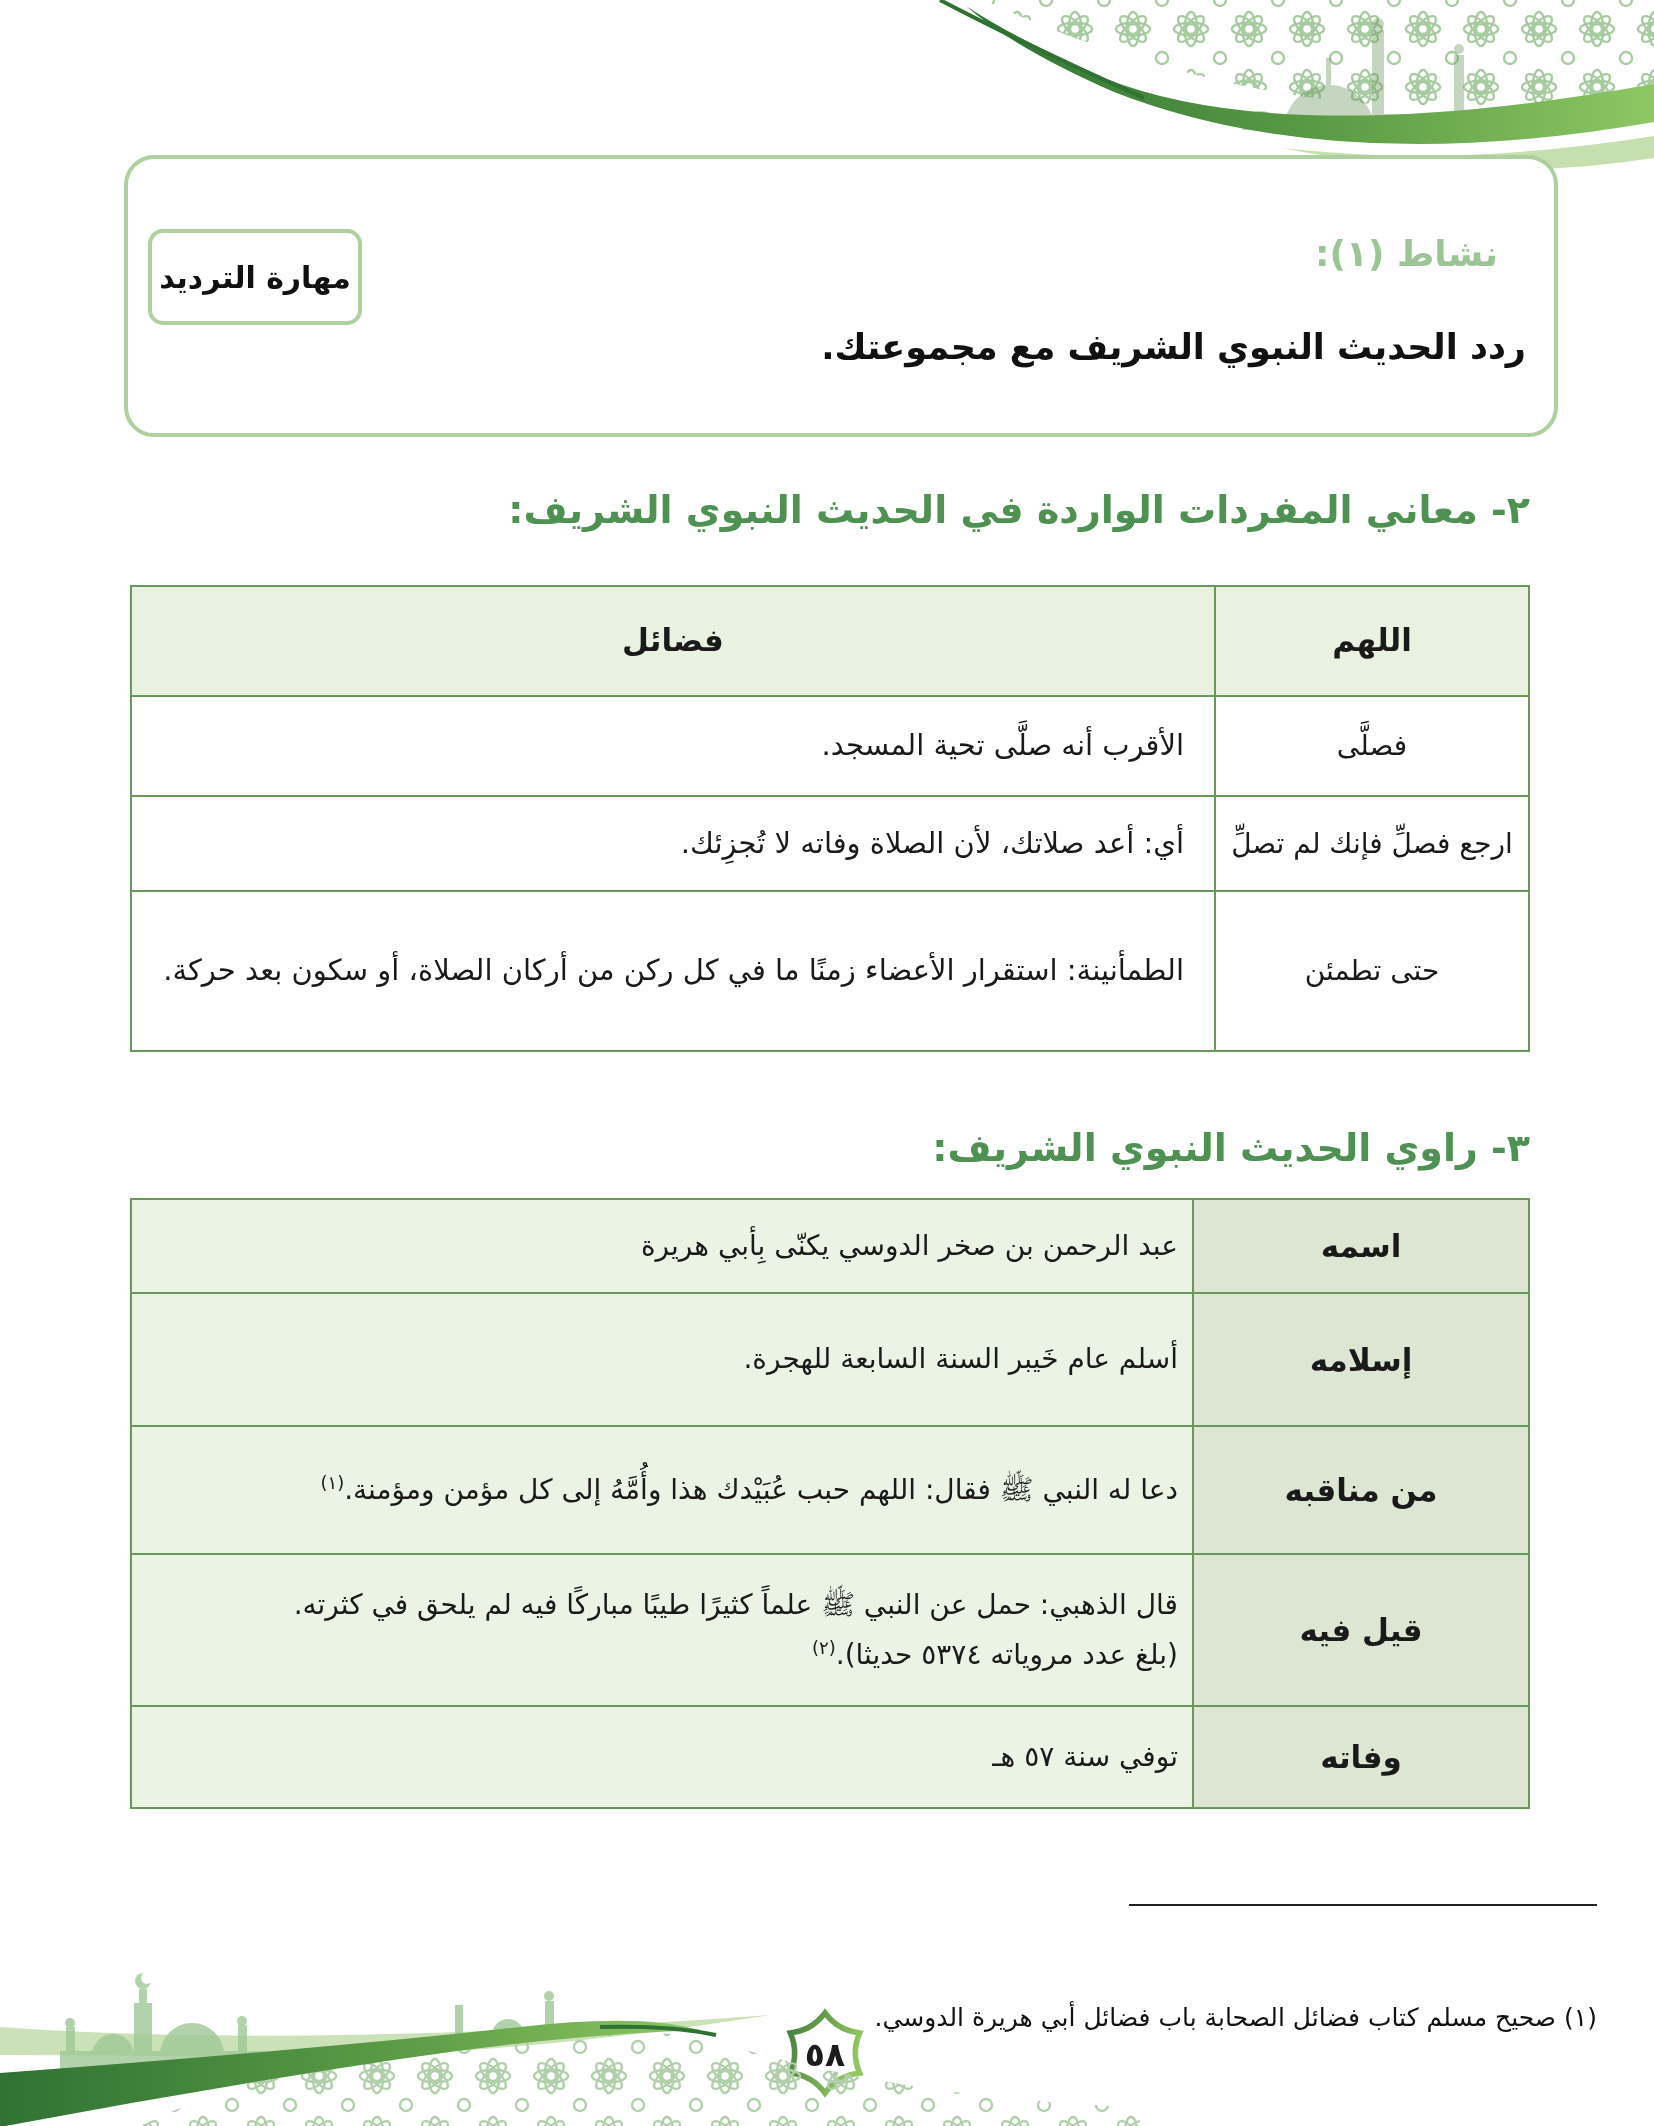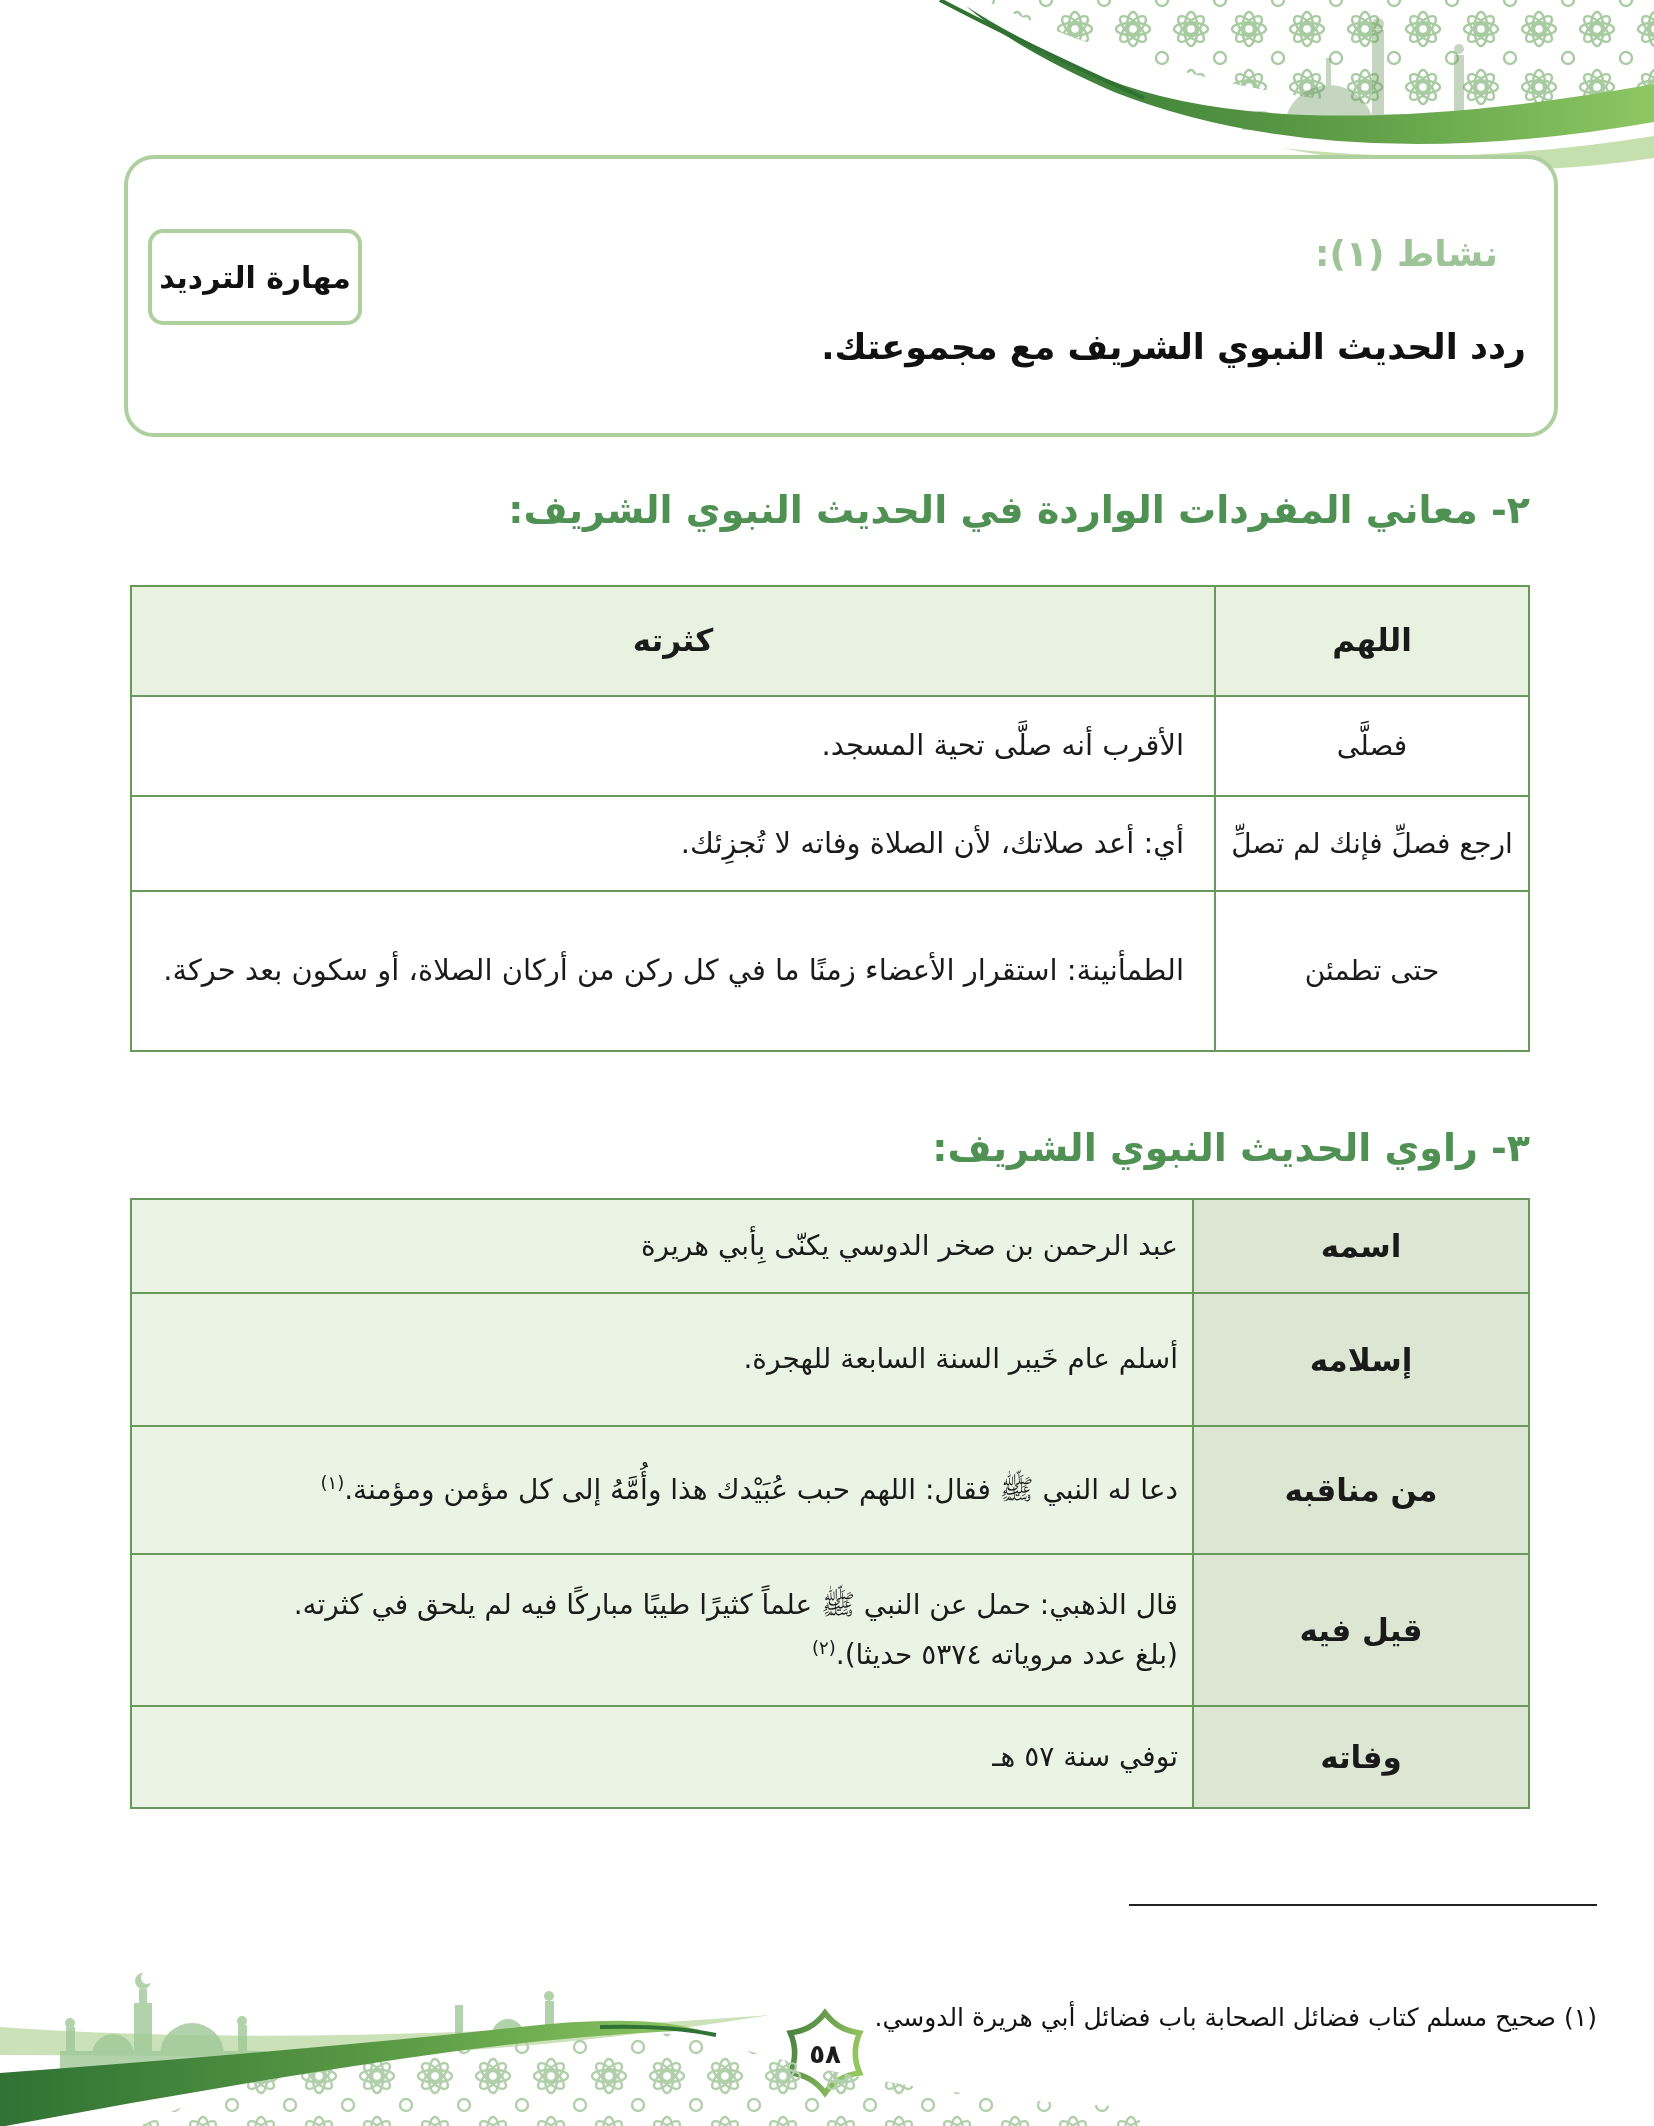--- a/index.html
+++ b/index.html
@@ -75,21 +75,21 @@
 
   
   .fn-rule { position:absolute; top:1904px; right:57px; width:468px; border-top:2.5px solid #222; }
   .footnotes { position:absolute; top:1998px; right:57px; text-align:right; font-size:25px; line-height:1.6; color:#111; }
 
   
   .badge { position:absolute; top:1998px; left:777px; width:96px; height:110px; }
   .badge svg { display:block; width:100%; height:100%; }
   .badge .num {
     position:absolute; inset:0; display:flex; align-items:center; justify-content:center;
-    font-size:26px; font-weight:600; color:#1c1c1c; padding-top:2px;
+    font-size:33px; font-weight:600; color:#1c1c1c; padding-top:2px;
   }
 </style>
 </head>
 <body>
 
 <div class="page">
 
   <div class="banner-top">
     <svg viewBox="0 0 840 170" preserveAspectRatio="none">
       <defs>
@@ -135,21 +135,21 @@
     </div>
     <div class="act-title">نشاط (١):</div>
     <div class="act-instr">ردد الحديث النبوي الشريف مع مجموعتك.</div>
   </div>
 
   <div class="sec-h vocab-h">٢- معاني المفردات الواردة في الحديث النبوي الشريف:</div>
 
   <div class="vocab">
     <div class="vrow head">
       <div class="vcell word">اللهم</div>
-      <div class="vcell meaning" style="justify-content:center;">كثرته</div>
+      <div class="vcell meaning" style="justify-content:center;">فضائل</div>
     </div>
     <div class="vrow r1">
       <div class="vcell word">فصلَّى</div>
       <div class="vcell meaning">الأقرب أنه صلَّى تحية المسجد.</div>
     </div>
     <div class="vrow r2">
       <div class="vcell word">ارجع فصلِّ فإنك لم تصلِّ</div>
       <div class="vcell meaning">أي: أعد صلاتك، لأن الصلاة وفاته لا تُجزِئك.</div>
     </div>
     <div class="vrow r3">

